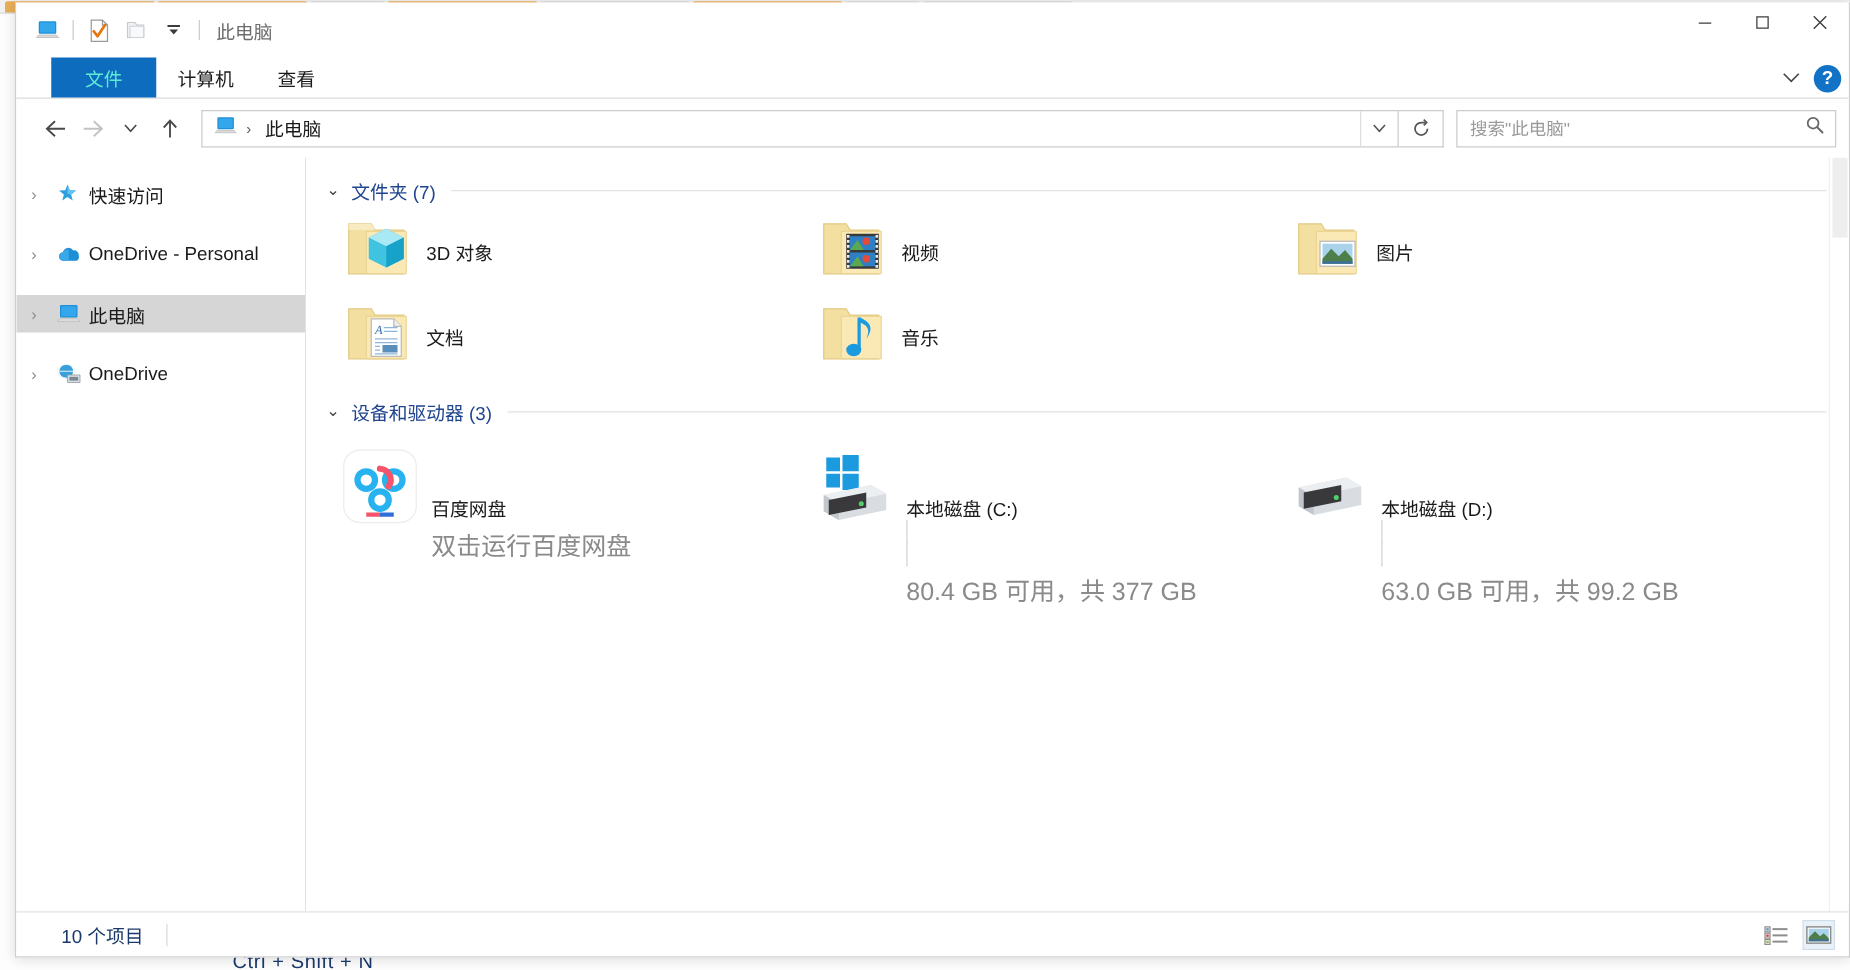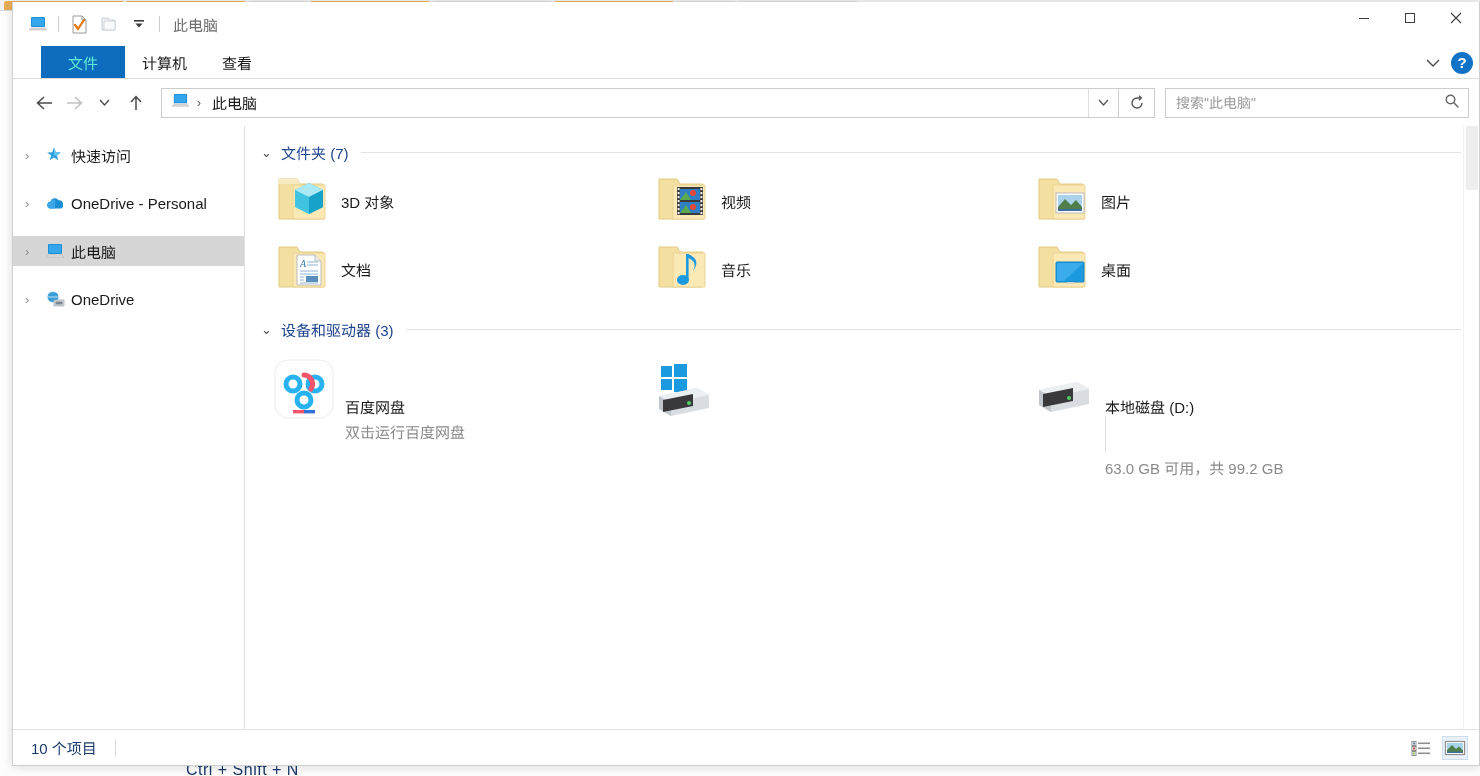--- a/index.html
+++ b/index.html
@@ -146,38 +146,38 @@
   .tile {
     width: 380px; height: 68px; display: flex; align-items: center; padding-left: 12px;
   }
   .tile-icon { width: 62px; height: 56px; flex: none; position: relative; }
   .tile-label { font-size: 15px; color: #1a1a1a; margin-left: 6px; }
 
   .dev-tile { width: 380px; height: 86px; display: flex; align-items: flex-start; padding: 6px 0 0 12px; }
   .dev-icon { width: 62px; height: 62px; flex: none; position: relative; margin-top: 8px; }
   .dev-info { margin-left: 10px; padding-top: 2px; margin-top: 44px; }
   .dev-name { font-size: 15px; color: #1a1a1a; white-space: nowrap; }
-  .dev-sub { font-size: 15px; color: #8a8a8a; margin-top: 4px; white-space: nowrap; }
+  .dev-sub { font-size: 20px; color: #8a8a8a; margin-top: 4px; white-space: nowrap; }
   .dev-bar {
     width: 284px; height: 18px; background: #e6e6e6; border: 1px solid #dcdcdc;
     margin-top: 6px; position: relative;
   }
   .dev-bar-fill { height: 100%; background: #1b9ae0; }
 
   
   .vscroll {
     position: absolute; right: 0; top: 0; width: 16px; height: 100%;
     background: #fff; border-left: 1px solid #f0f0f0;
   }
   .vscroll-thumb { position: absolute; top: 0; left: 2px; width: 12px; height: 64px; background: #eeeeee; }
 
   
   .statusbar {
     height: 36px; min-height: 36px; border-top: 1px solid #e2e2e2; background: #fff;
-    display: flex; align-items: center; padding: 0 8px 0 18px; position: relative;
+    display: flex; align-items: center; padding: 0 8px 0 36px; position: relative;
   }
   .status-text { font-size: 15px; color: #1b3a6b; }
   .status-sep { width: 1px; height: 18px; background: #dadada; margin-left: 18px; }
   .view-btns { position: absolute; right: 12px; display: flex; gap: 10px; align-items: center; }
   .view-btn { width: 24px; height: 22px; display: flex; align-items: center; justify-content: center; }
   .view-btn.active { background: #e8f0f8; outline: 1px solid #cfdcea; }
 </style>
 </head>
 <body>
 
@@ -477,32 +477,20 @@
               <path d="M6 6 H24 L27 11 H50 V46 H6 Z" fill="#f3dfa0" stroke="#e2ca84" stroke-width="1"></path>
               <path d="M20 12 H52 V46 H20 Z" fill="#fae8b5" stroke="#e7d08c" stroke-width=".8"></path>
               <path d="M35 13 C44 17 46 22 40 30 C44 22 40 19 35 17 Z" fill="#1b9ae0"></path>
               <rect x="33" y="13" width="2.6" height="26" fill="#1b9ae0"></rect>
               <ellipse cx="30" cy="39" rx="6" ry="5" fill="#1b9ae0"></ellipse>
             </svg>
           </span>
           <span class="tile-label">音乐</span>
         </div>
 
-        <div class="tile">
-          <span class="tile-icon">
-            <svg width="58" height="52" viewBox="0 0 58 52">
-              <path d="M6 6 H24 L27 11 H50 V46 H6 Z" fill="#f3dfa0" stroke="#e2ca84" stroke-width="1"></path>
-              <path d="M20 12 H52 V46 H20 Z" fill="#fae8b5" stroke="#e7d08c" stroke-width=".8"></path>
-              <rect x="23" y="21" width="28" height="20" rx="1" fill="#1b9ae0" stroke="#1485c4" stroke-width="1"></rect>
-              <path d="M24 22 H50 L31 40 H24 Z" fill="#45b2ef" opacity=".75"></path>
-              <rect x="34" y="41" width="8" height="1.6" fill="#cfcfcf"></rect>
-            </svg>
-          </span>
-          <span class="tile-label">桌面</span>
-        </div>
       </div>
 
       <div class="group-header">
         <span class="gh-chev">⌄</span>
         <span class="gh-label">设备和驱动器 (3)</span>
         <span class="gh-line"></span>
       </div>
 
       <div class="tiles">
 
@@ -532,20 +520,27 @@
                 <rect x="21" y="6" width="13" height="13" fill="#1b9ae0"></rect>
                 <rect x="8" y="21" width="11" height="11" fill="#1b9ae0"></rect>
                 <rect x="21" y="21" width="13" height="13" fill="#1b9ae0"></rect>
               </g>
               <path d="M6 38 L44 30 L56 37 L56 50 L18 58 L6 51 Z" fill="#d9dde1"></path>
               <path d="M6 38 L44 30 L56 37 L18 45 Z" fill="#eceff2"></path>
               <path d="M6 38 L18 45 L18 58 L6 51 Z" fill="#c1c7cc"></path>
               <path d="M10 42 L40 36 L40 48 L10 54 Z" fill="#39393c"></path>
               <circle cx="36" cy="45" r="2" fill="#52d16a"></circle>
             </svg>
+          </span>
+          <span class="dev-info">
+            <span class="dev-name" style="display:block">本地磁盘 (C:)</span>
+            <span class="dev-bar">
+              <span class="dev-bar-fill" id="bar-c" style="display: block; width: 79%;"></span>
+            </span>
+            <span class="dev-sub" style="display:block">80.4 GB 可用，共 377 GB</span>
           </span>
         </div>
 
         <div class="dev-tile">
           <span class="dev-icon">
             <svg width="62" height="62" viewBox="0 0 62 62">
               <path d="M6 32 L44 24 L56 31 L56 46 L18 54 L6 47 Z" fill="#d9dde1"></path>
               <path d="M6 32 L44 24 L56 31 L18 39 Z" fill="#eceff2"></path>
               <path d="M6 32 L18 39 L18 54 L6 47 Z" fill="#c1c7cc"></path>
               <path d="M10 36 L40 30 L40 43 L10 49 Z" fill="#39393c"></path>

